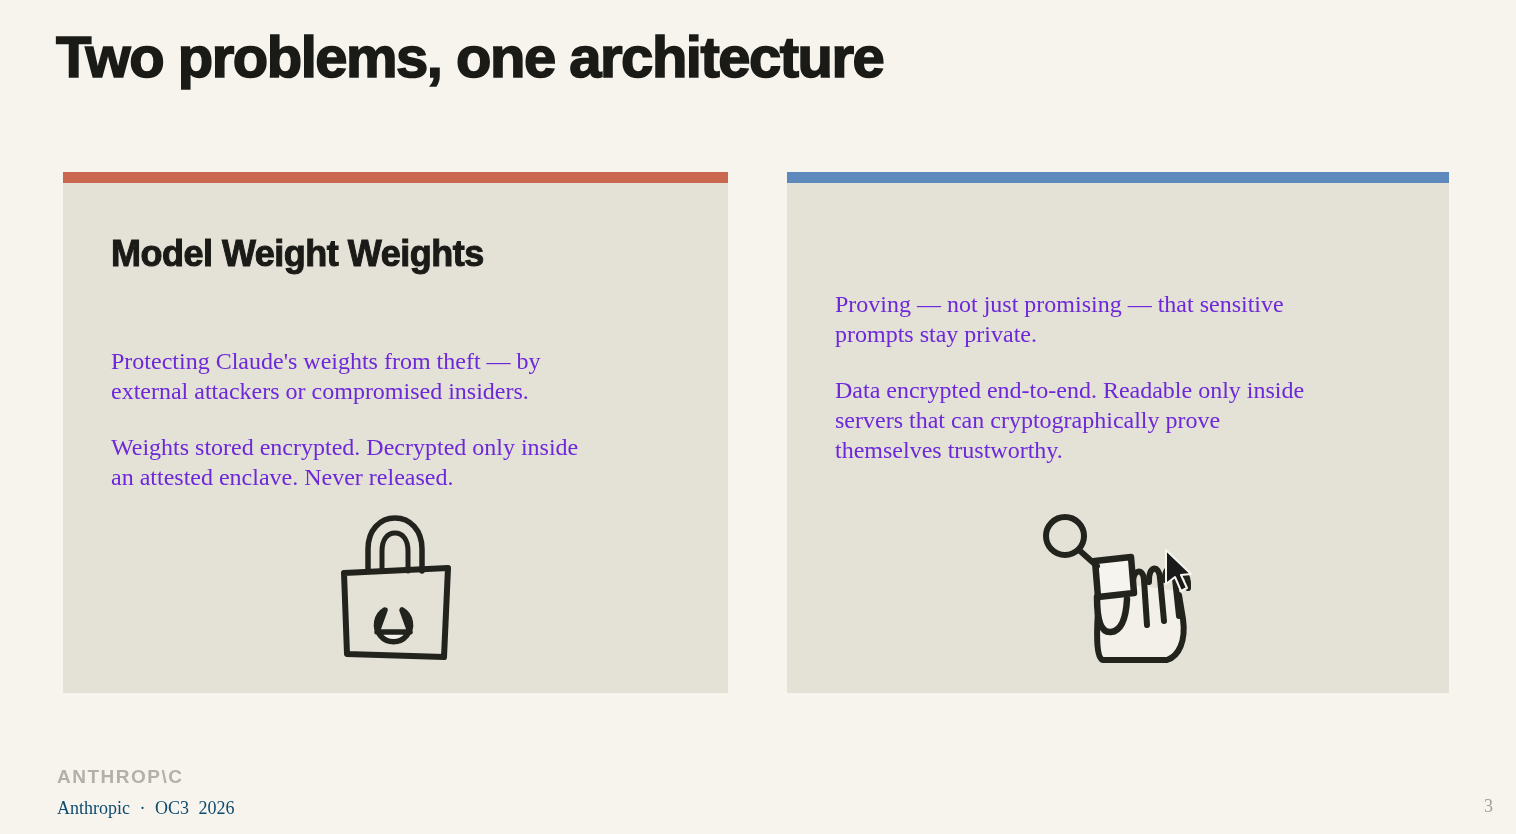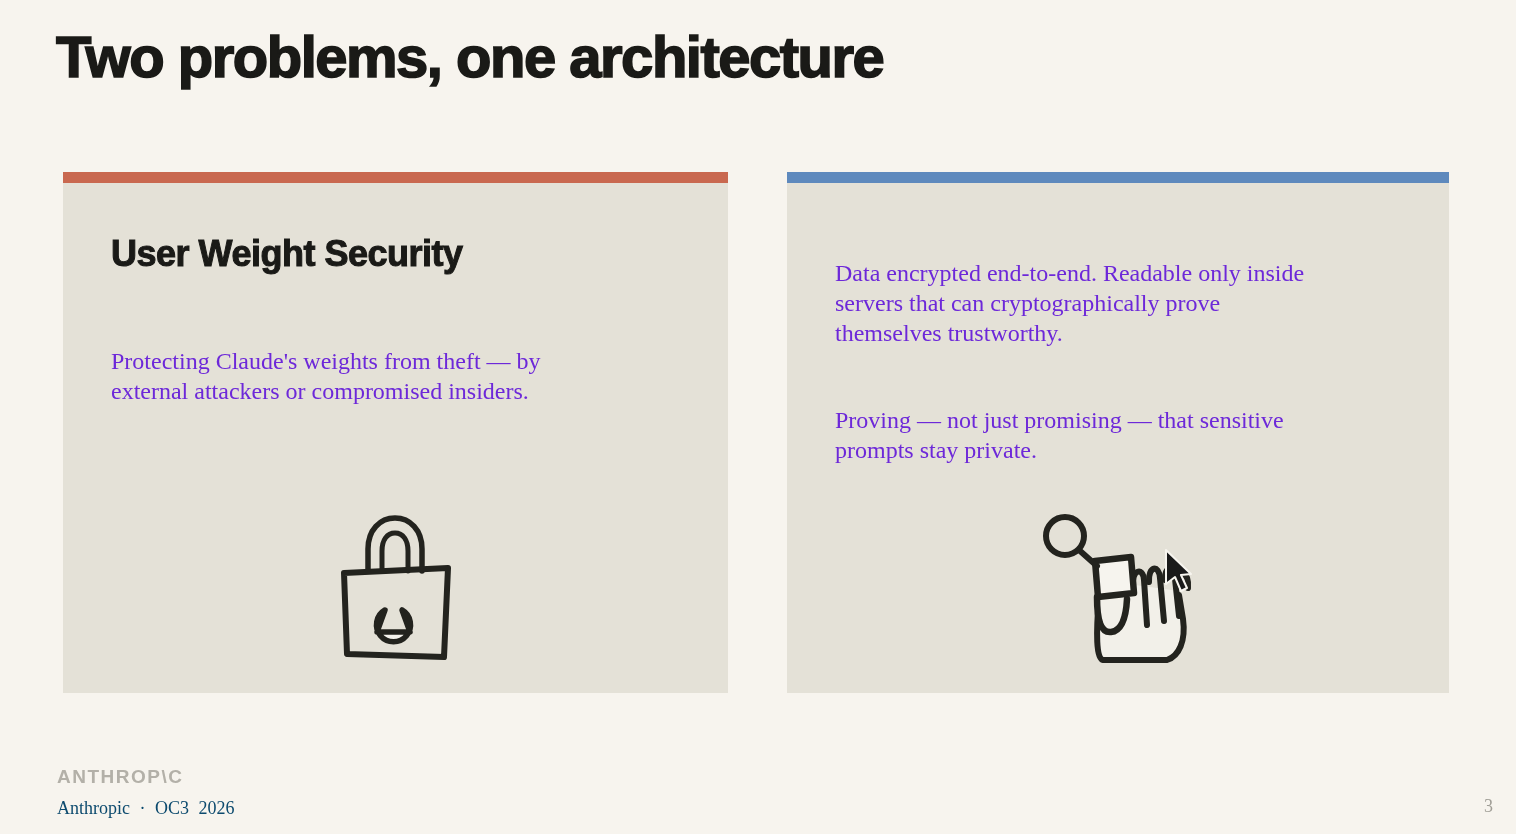--- a/index.html
+++ b/index.html
@@ -105,44 +105,46 @@
 </head>
 <body>
 
 <div class="slide">
 
   <h1 class="slide-title">Two problems, one architecture</h1>
 
   <section class="card card--security">
     <div class="accent-bar" style="background-color: rgb(201, 104, 79);"></div>
     <div class="card-content">
-      <h2 class="card-heading">User Weight Security</h2>
+      <h2 class="card-heading">Model Weight Weights</h2>
       <p class="card-paragraph para-1">Protecting Claude's weights from theft — by
 external attackers or compromised insiders.</p>
+      <p class="card-paragraph para-2">Weights stored encrypted. Decrypted only inside
+an attested enclave. Never released.</p>
 
       <svg class="card-icon" width="114" height="152" viewBox="0 0 114 152" fill="none">
 
         <path d="M30,62 V40 C30,21 42,9 57,9 C72,9 84,21 84,40 V62" stroke="#23231e" stroke-width="5.5" fill="none" stroke-linecap="round"></path>
         <path d="M44,62 V42 C44,31 49,24 57,24 C65,24 70,31 70,42 V62" stroke="#23231e" stroke-width="5" fill="none" stroke-linecap="round"></path>
 
         <path d="M6,64 L110,59 L106,148 L9,145 Z" stroke="#23231e" stroke-width="6" fill="none" stroke-linejoin="round"></path>
 
         <path d="M39,123 L47,101 A17,17 0 1 0 64,101 L72,123 Z" fill="#f5f3ed" stroke="#23231e" stroke-width="5.5" stroke-linejoin="round"></path>
       </svg>
     </div>
   </section>
 
   <section class="card card--privacy">
     <div class="accent-bar" style="background-color: rgb(94, 137, 189);"></div>
     <div class="card-content">
+      <p class="card-paragraph para-1">Proving — not just promising — that sensitive
+prompts stay private.</p>
       <p class="card-paragraph para-2">Data encrypted end-to-end. Readable only inside
 servers that can cryptographically prove
 themselves trustworthy.</p>
-      <p class="card-paragraph para-1">Proving — not just promising — that sensitive
-prompts stay private.</p>
 
       <svg class="card-icon" width="155" height="152" viewBox="0 0 155 152" fill="none">
 
         <path d="M62,88 C59,125 59,145 66,146 L130,146 C142,142 149,127 146,106 L142,78 L98,72 Z" fill="#f2f0e9" stroke="none"></path>
 
         <path d="M62,84 C59,120 59,146 66,147 L130,147 C142,143 149,128 146,106 L142,82" stroke="#23231e" stroke-width="6" fill="none" stroke-linecap="round"></path>
 
         <path d="M96,74 C94,57 106,53 107,67 L110,112" stroke="#23231e" stroke-width="6" fill="none" stroke-linecap="round"></path>
         <path d="M112,69 C111,53 122,51 123,65 L127,108" stroke="#23231e" stroke-width="6" fill="none" stroke-linecap="round"></path>
         <path d="M128,67 C127,53 137,52 138,66 L142,103" stroke="#23231e" stroke-width="6" fill="none" stroke-linecap="round"></path>

